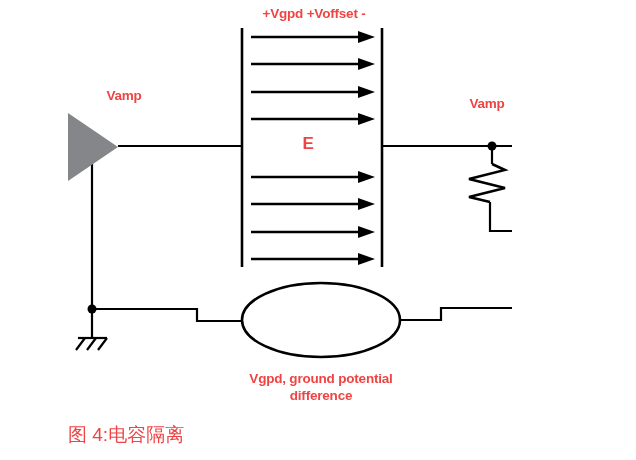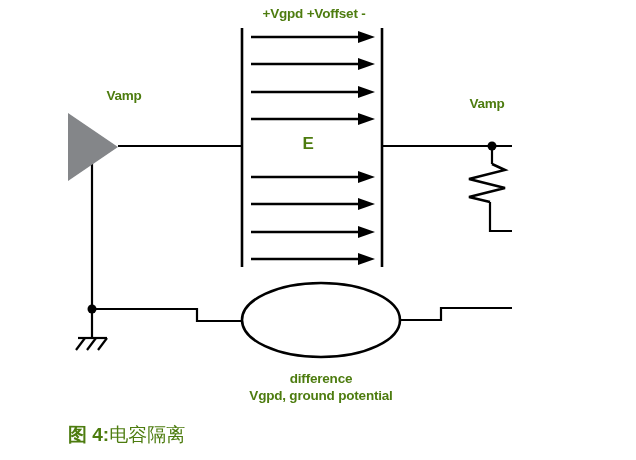--- a/index.html
+++ b/index.html
@@ -3,21 +3,21 @@
 <meta charset="utf-8">
 <style>
   * { margin: 0; padding: 0; box-sizing: border-box; }
   html, body { background: #ffffff; }
   .figure-wrap {
     position: relative;
     width: 512px;
     height: 460px;
     background: #ffffff;
     font-family: "Liberation Sans", sans-serif;
-    color: #4d7c0f;
+    color: #ef4444;
     overflow: hidden;
   }
   .figure-wrap svg { position: absolute; left: 0; top: 0; }
   .lbl {
     position: absolute;
     font-weight: 700;
     font-size: 13.5px;
     line-height: 16px;
     letter-spacing: -0.2px;
     text-align: center;
@@ -27,21 +27,21 @@
   .e-label { font-size: 17px; }
   .note { line-height: 17px; }
   .caption {
     position: absolute;
     left: 68px;
     top: 422px;
     font-size: 19px;
     letter-spacing: 0;
     white-space: nowrap;
   }
-  .caption .cap-prefix { font-weight: 700; }
+  .caption .cap-prefix { font-weight: 400; }
   .caption .cap-title { font-weight: 400; margin-top: 16px; }
 </style>
 </head>
 <body>
 
 <div class="figure-wrap">
 
   <svg width="636" height="460" viewBox="0 0 636 460">
 
     <g stroke="#000" stroke-width="2.6">
@@ -130,21 +130,21 @@
   <div class="lbl e-label" style="left:294px; top:136px; width:28px;">E</div>
 
   <div class="lbl" style="left:427px; top:96px; width:120px;">
     <div>Vamp</div>
   </div>
 
   <div class="lbl lbl-left" style="left:597px; top:223px;">0 V</div>
 
 
   <div class="lbl note" style="left:221px; top:370px; width:200px;">
+    <div>Vgpd, ground potential</div>
     <div>difference</div>
-    <div>Vgpd, ground potential</div>
   </div>
 
   <div class="caption">
     <span class="cap-prefix">图 4:</span><span class="cap-title">电容隔离</span>
   </div>
 
 </div>
 
 </body></html>

